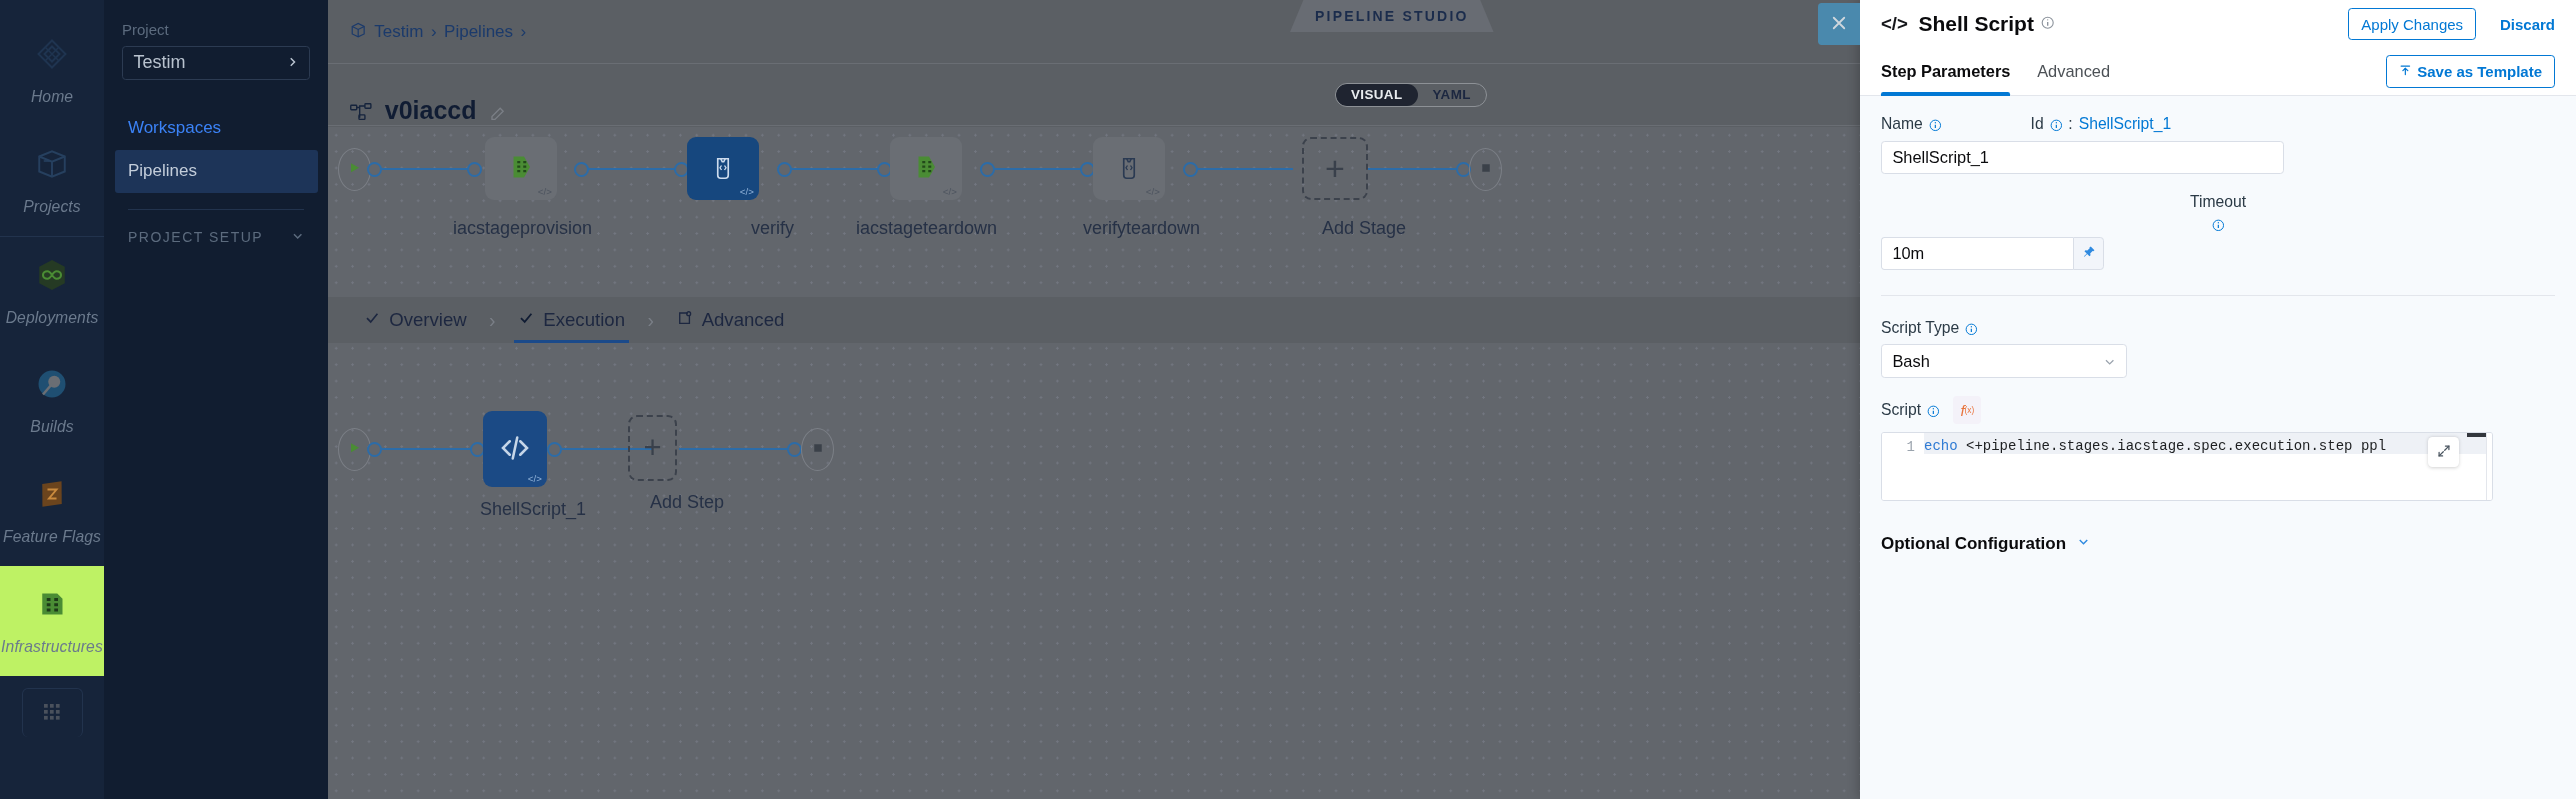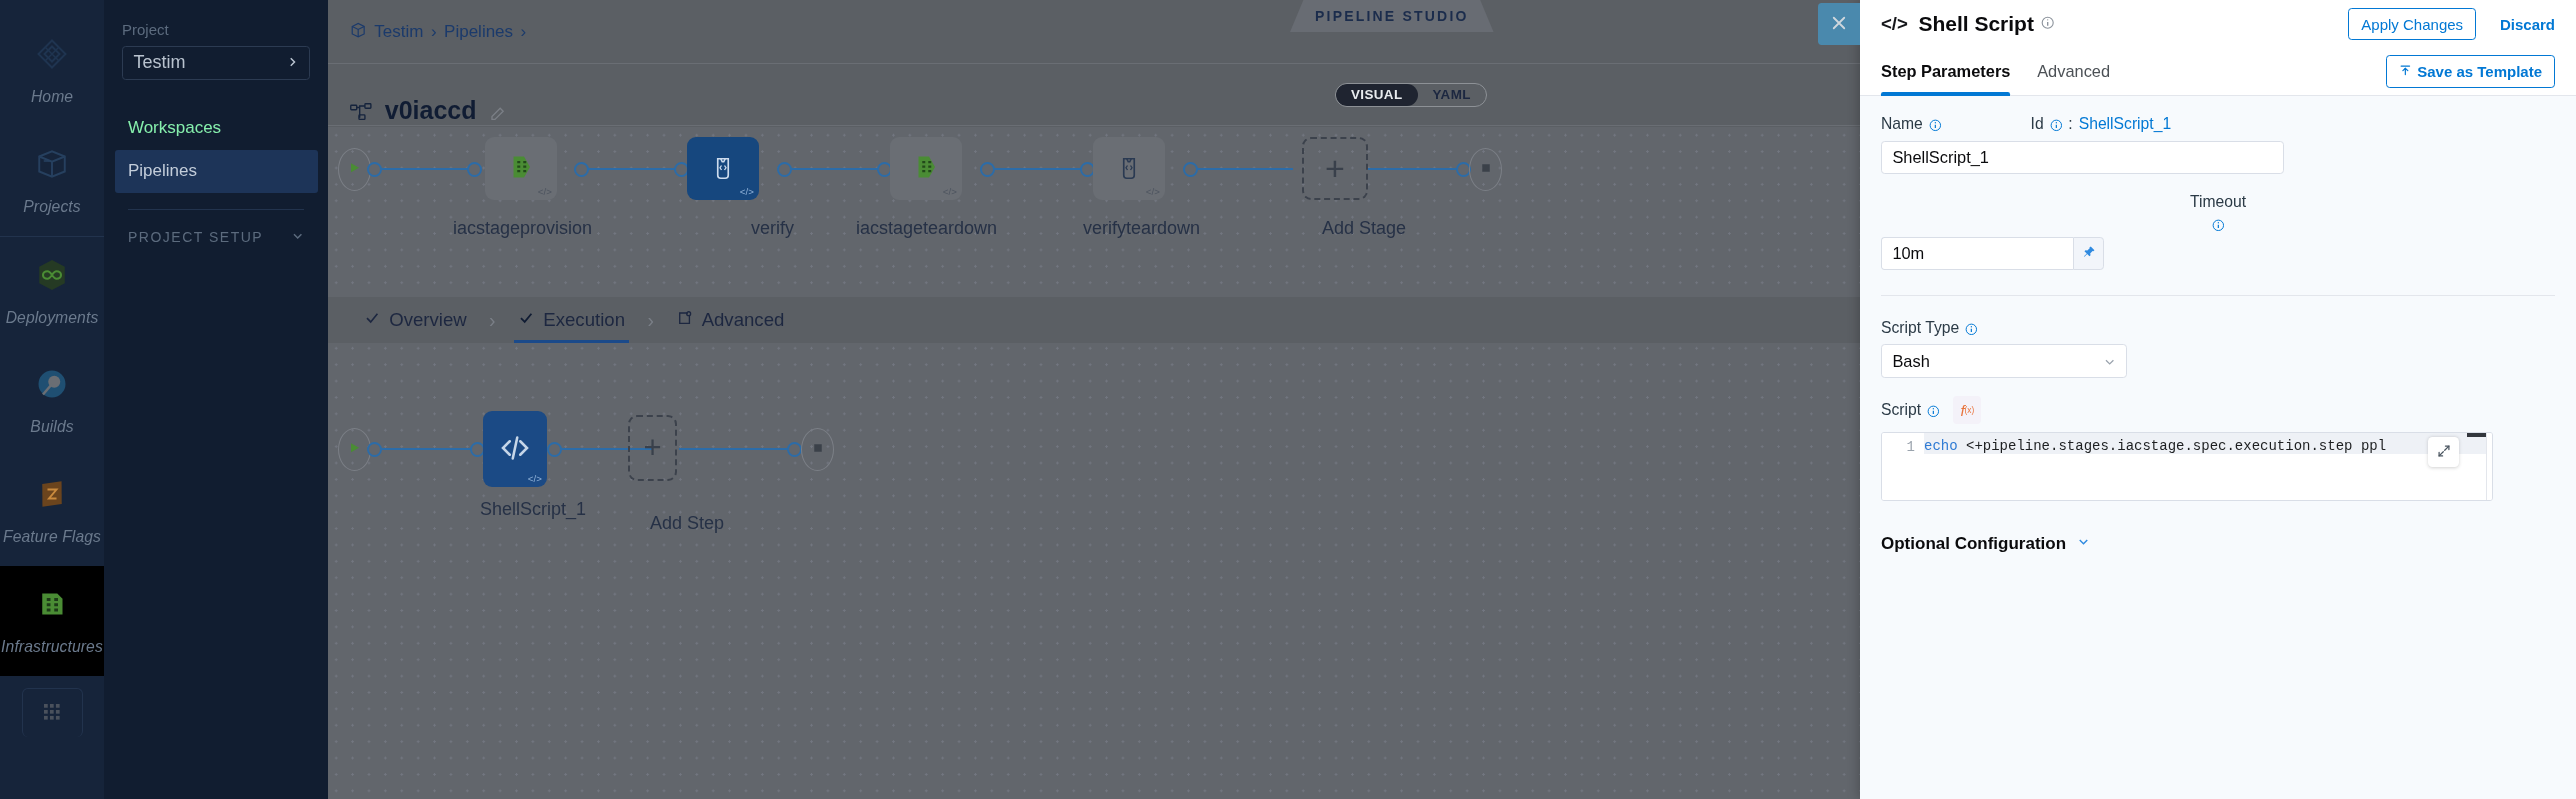--- a/index.html
+++ b/index.html
@@ -22,21 +22,21 @@
     padding-top: 16.4px;
   }
   .rail-item {
     width: 104px; height: 110px;
     display: flex; flex-direction: column; align-items: center; justify-content: center;
     gap: 16px;
     cursor: pointer;
     font-style: italic;
   }
   .rail-item.sep-top { border-top: 0.7px solid #22334d; }
-  .rail-item.dark { background: #000000; }
+  .rail-item.dark { background: #bef264; }
   .rail-ic { width: 36px; height: 36px; display: block; }
   .rail-label {
     font-size: 15.7px; color: #6b7a8d; letter-spacing: 0.1px; white-space: nowrap;
   }
   .rail-grid {
     margin-top: 12px; width: 61px; height: 49px; border-radius: 6px;
     border: 0.7px solid #22334d; border-bottom: none;
     display: flex; align-items: center; justify-content: center;
   }
 
@@ -49,21 +49,21 @@
   .proj-label { font-size: 15px; color: #5c6b7e; margin-bottom: 7.5px; }
   .proj-select {
     height: 34px; border: 0.7px solid #2c3b52; border-radius: 3.7px;
     display: flex; align-items: center; justify-content: space-between;
     padding: 0 10.4px; cursor: pointer;
   }
   .proj-select span { font-size: 18px; color: #b9c3cf; }
   .proj-nav { margin-top: 27px; }
   .proj-nav-item {
     height: 43px; display: flex; align-items: center; padding: 0 13.4px;
-    font-size: 17px; color: #86efac; border-radius: 3px; cursor: pointer;
+    font-size: 17px; color: #3b82f6; border-radius: 3px; cursor: pointer;
     margin: 0 -7.5px;
   }
   .proj-nav-item.active { background: #1d3458; color: #c3cdda; }
   .proj-div { height: 0.7px; background: #22334d; margin: 16.4px 6px 0 6px; }
   .proj-setup {
     margin-top: 19.4px; padding: 0 6px;
     display: flex; align-items: center; justify-content: space-between;
     font-size: 14px; letter-spacing: 1.5px; color: #5c6b7e; cursor: pointer;
   }
 
@@ -621,21 +621,21 @@
           <div class="dot" style="left:459px; top:39px;"></div>
           <div class="endcap" style="left:473px; top:24.6px;">
             <span>
               <svg viewBox="0 0 16 16" width="12" height="12">
                   <rect x="3" y="3" width="10" height="10" fill="#3b4149"></rect>
                 </svg>
             </span>
           </div>
 
           <div class="node-label" style="left:116px; top:94px;">ShellScript_1</div>
-          <div class="node-label" style="left:254px; top:108px;">Add Step</div>
+          <div class="node-label" style="left:254px; top:87px;">Add Step</div>
         </div>
 
       </div>
     </div>
   </div>
 
   <div class="drawer">
 
     <div class="close-btn">
       <span>

